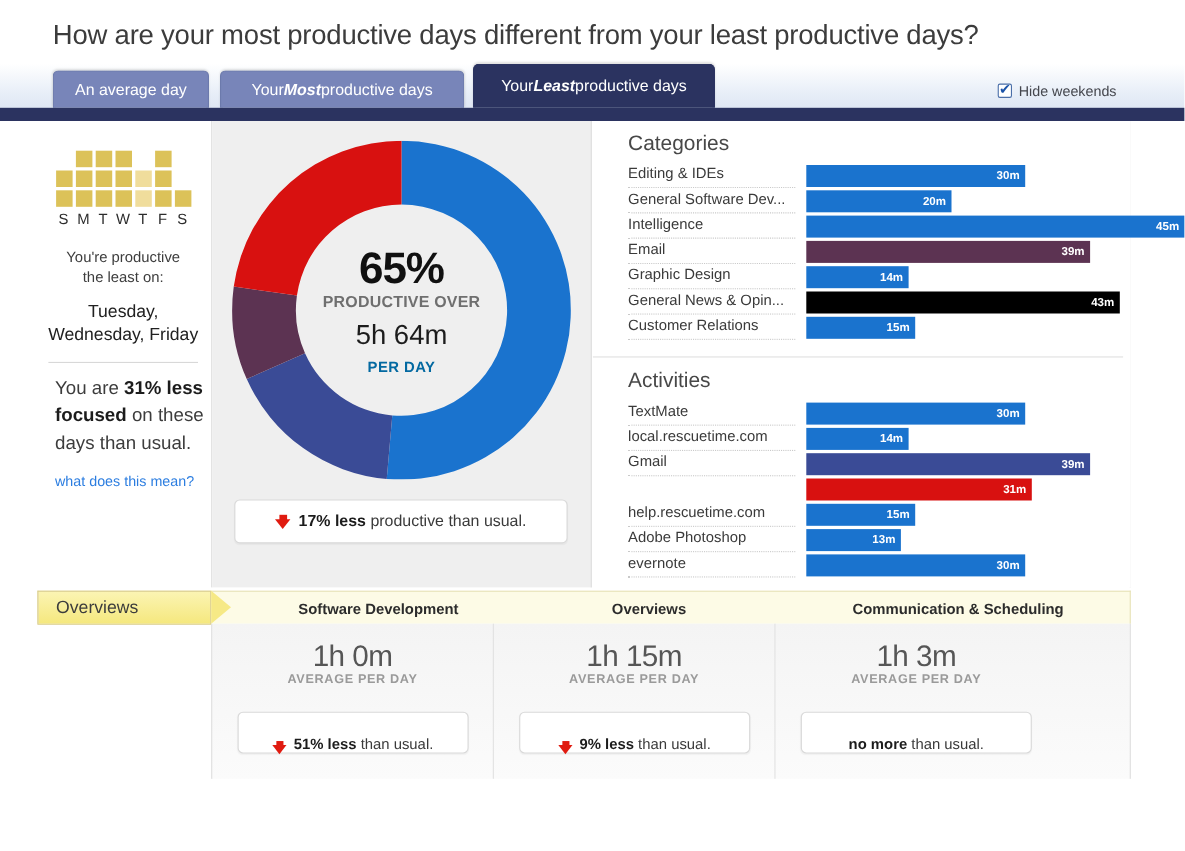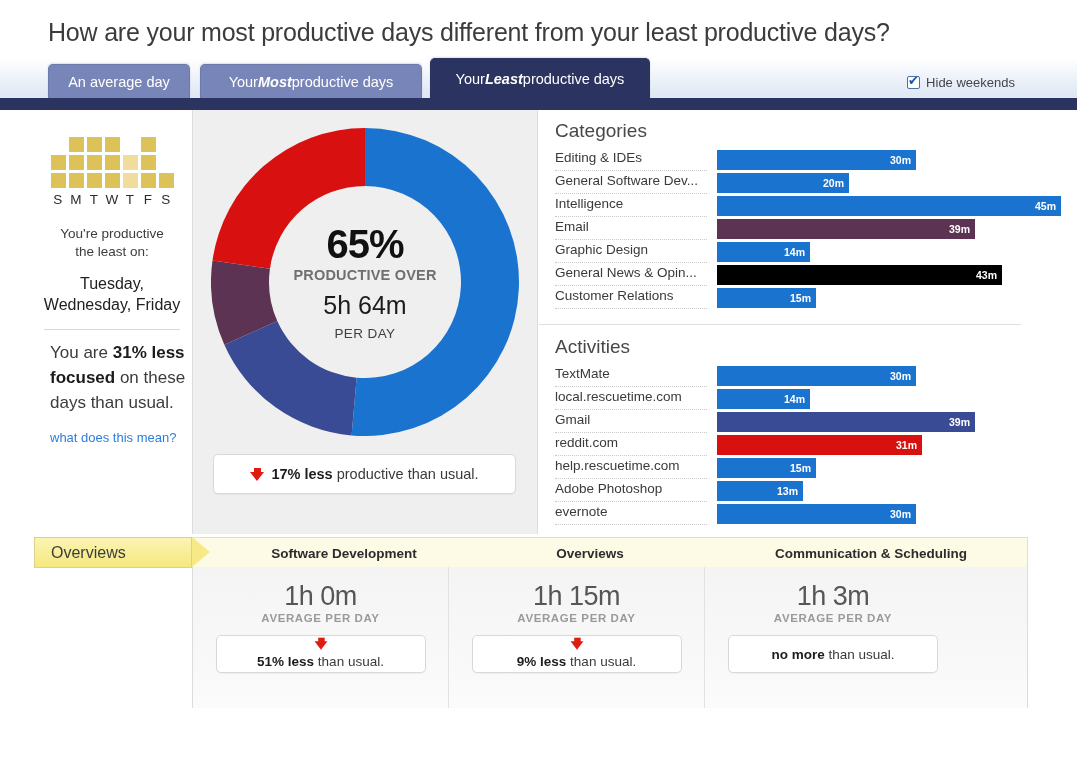--- a/index.html
+++ b/index.html
@@ -94,21 +94,21 @@
   
   .donut-wrap { position: absolute; left: 18px; top: 18px; width: 308px; height: 308px; }
   .donut-center {
     position: absolute; left: 0; top: 0; width: 308px; height: 308px;
     display: flex; flex-direction: column; align-items: center; justify-content: center;
     pointer-events: none;
   }
   .dc-pct { font-size: 40px; font-weight: bold; color: #111; line-height: 42px; letter-spacing: -1px; }
   .dc-sub { font-size: 14.5px; font-weight: bold; color: #6f6f6f; letter-spacing: 0.2px; margin-top: 2px;}
   .dc-time { font-size: 25px; color: #1c1c1c; margin-top: 9px; line-height: 27px; }
-  .dc-per { font-size: 13.5px; font-weight: normal; color: #404040; letter-spacing: 0.4px; margin-top: 7px;}
+  .dc-per { font-size: 13.5px; font-weight: bold; color: #0369a1; letter-spacing: 0.4px; margin-top: 7px;}
 
   .callout {
     position: absolute; left: 20px; top: 344px; width: 303px; height: 40px;
     background: #fff; border: 1px solid #d9d9d9; border-radius: 5px;
     display: flex; align-items: center; justify-content: center; gap: 7px;
     font-size: 14.5px; color: #3a3a3a;
     box-shadow: 0 1px 1px rgba(0,0,0,0.04);
   }
   .arrow-down {
     width: 0; height: 0; position: relative; display:inline-block;
@@ -116,21 +116,21 @@
     border-top: 9px solid #e01b10; top: 2px;
   }
   .arrow-down:before {
     content: ""; position: absolute; left: -3.5px; top: -13px;
     width: 7px; height: 6px; background: #e01b10;
   }
   .callout b { font-weight: bold; color: #1c1c1c; }
 
   
   .list-panel { position: absolute; left: 346px; top: 0; width: 489px; height: 424px; background: #fff; }
-  .list-sect { position: absolute; left: 0; width: 489px; }
+  .list-sect { position: absolute; left: 16px; width: 489px; }
   #sect-categories { top: 10px; }
   #sect-activities { top: 226px; }
   .sect-title { font-size: 19px; color: #484848; font-weight: 400; margin-left: 16px; }
   .sect-divider { position:absolute; left: 0; top: 214px; width: 482px; border-top: 1px solid #dfdfdf; }
   .rows { margin-top: 7px; position: relative; }
   .row { position: relative; height: 23px; }
   .row-label {
     position: absolute; left: 16px; top: 0; width: 152px; height: 22px;
     font-size: 13.5px; color: #3a3a3a; white-space: nowrap; overflow: hidden;
     border-bottom: 1px dotted #c9c9c9; padding-top: 1px;
@@ -176,26 +176,25 @@
   .bcol {
     position: absolute; top: 0; height: 141px;
     display: flex; flex-direction: column; align-items: center;
   }
   #bcol-0 { left: 0;   width: 256px; border-right: 1px solid #e2e2e2; }
   #bcol-1 { left: 256px; width: 256px; border-right: 1px solid #e2e2e2; }
   #bcol-2 { left: 512px; width: 256px; }
   .b-val { margin-top: 14px; font-size: 27px; color: #565656; line-height: 30px; letter-spacing:-0.5px; }
   .b-sub { margin-top: 1px; font-size: 11.5px; font-weight: bold; color: #9a9a9a; letter-spacing: 0.6px; }
   .b-box {
-    margin-top: 11px; width: 210px; height: 38px; background: #fff;
+    margin-top: 23px; width: 210px; height: 38px; background: #fff;
     border: 1px solid #d9d9d9; border-radius: 5px;
-    display: flex; align-items: center; justify-content: center; gap: 6px;
+    display: flex; align-items: flex-end; justify-content: center; gap: 6px;
     font-size: 13.5px; color: #3a3a3a;
     box-shadow: 0 1px 1px rgba(0,0,0,0.04);
-    flex-direction: column;
   }
   .b-box b { color: #1c1c1c; font-weight: bold; }
   .b-box .arrow-down { transform: scale(0.92); }
 </style>
 </head>
 <body>
 
 <div id="app">
 
   <div class="page-title">How are your most productive days different from your least productive days?</div>
@@ -386,21 +385,20 @@
             </div>
             <div class="row">
               <div class="row-label">Gmail</div>
               <div class="bar-track">
                 <div class="bar" style="width: 258px; background: rgb(58, 75, 150);">
                   <span>39m</span>
                 </div>
               </div>
             </div>
             <div class="row">
-              <div class="row-label">reddit.com</div>
               <div class="bar-track">
                 <div class="bar" style="width: 205px; background: rgb(216, 17, 16);">
                   <span>31m</span>
                 </div>
               </div>
             </div>
             <div class="row">
               <div class="row-label">help.rescuetime.com</div>
               <div class="bar-track">
                 <div class="bar" style="width: 99px; background: rgb(26, 115, 206);">

